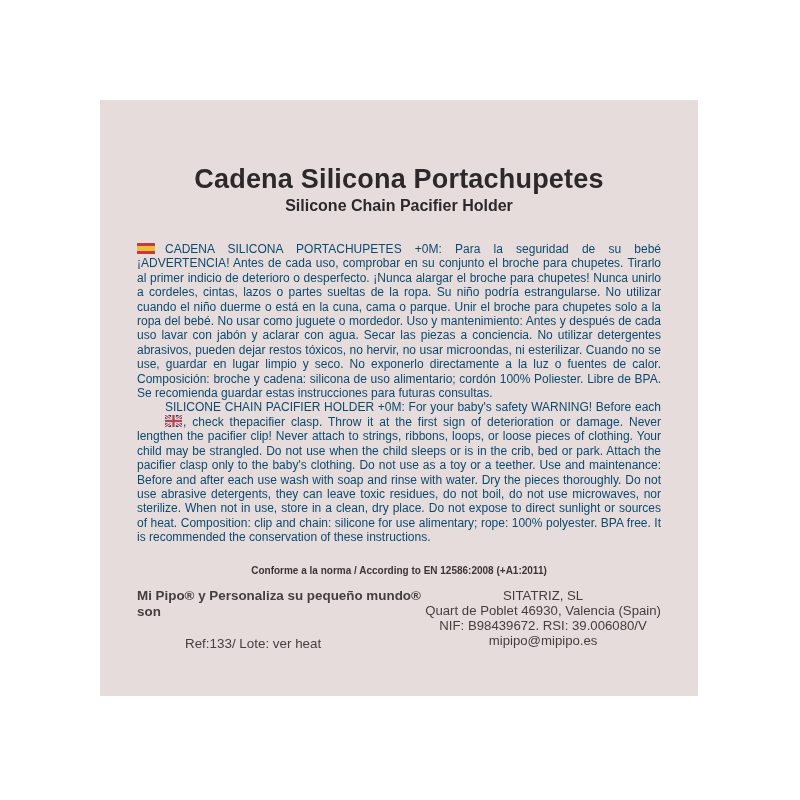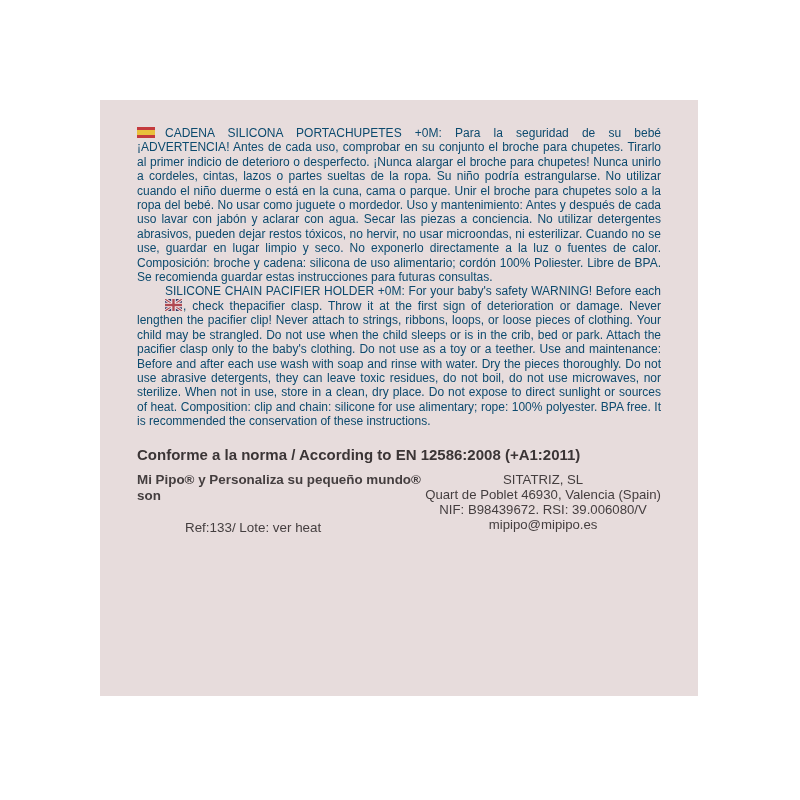--- a/index.html
+++ b/index.html
@@ -42,21 +42,22 @@
   .para-en { text-indent: 28px; }
   .flag {
     display: inline-block;
     vertical-align: -1px;
     line-height: 0;
   }
   .flag-es { margin-right: 10px; }
   .flag-uk { margin-right: 1px; }
   .compliance {
     margin-top: 17px;
-    font-size: 15px;
+    text-align: center;
+    font-size: 10px;
     font-weight: bold;
     color: #3b3536;
     line-height: 17px;
   }
   .footer-row {
     margin-top: 9px;
     display: flex;
     justify-content: space-between;
     color: #443e3f;
   }
@@ -79,20 +80,24 @@
     text-align: center;
     white-space: nowrap;
   }
 </style>
 </head>
 <body>
 
 <div class="label-panel">
   <div class="content">
 
+    <div class="header">
+      <div class="title">Cadena Silicona Portachupetes</div>
+      <div class="subtitle">Silicone Chain Pacifier Holder</div>
+    </div>
 
     <div class="instructions">
       <p class="para para-es"><span class="flag flag-es"><svg width="18" height="11" viewBox="0 0 18 11">
               <rect width="18" height="11" fill="#c43a3d"></rect>
               <rect y="3" width="18" height="5" fill="#e9c03c"></rect>
             </svg></span><span>CADENA SILICONA PORTACHUPETES +0M: Para la seguridad de su bebé ¡ADVERTENCIA! Antes de cada uso, comprobar en su conjunto el broche para chupetes. Tirarlo al primer indicio de deterioro o desperfecto. ¡Nunca alargar el broche para chupetes! Nunca unirlo a cordeles, cintas, lazos o partes sueltas de la ropa. Su niño podría estrangularse. No utilizar cuando el niño duerme o está en la cuna, cama o parque. Unir el broche para chupetes solo a la ropa del bebé. No usar como juguete o mordedor.  Uso y mantenimiento: Antes y después de cada uso lavar con jabón y aclarar con agua. Secar las piezas a conciencia. No utilizar detergentes abrasivos, pueden dejar restos tóxicos, no hervir, no usar microondas, ni esterilizar. Cuando no se use, guardar en lugar limpio y seco. No exponerlo directamente a la luz o fuentes de calor. Composición: broche y cadena: silicona de uso alimentario; cordón 100% Poliester. Libre de BPA. Se recomienda guardar estas instrucciones para futuras consultas.</span></p>
       <p class="para para-en"><span>SILICONE CHAIN PACIFIER HOLDER +0M: For your baby's safety WARNING! Before each </span><span class="flag flag-uk"><svg width="17" height="12" viewBox="0 0 17 12">
               <rect width="17" height="12" fill="#3d3c68"></rect>
               <path d="M0,0 L17,12 M17,0 L0,12" stroke="#f2eeee" stroke-width="3"></path>
               <path d="M0,0 L17,12 M17,0 L0,12" stroke="#b04a52" stroke-width="1.2"></path>

